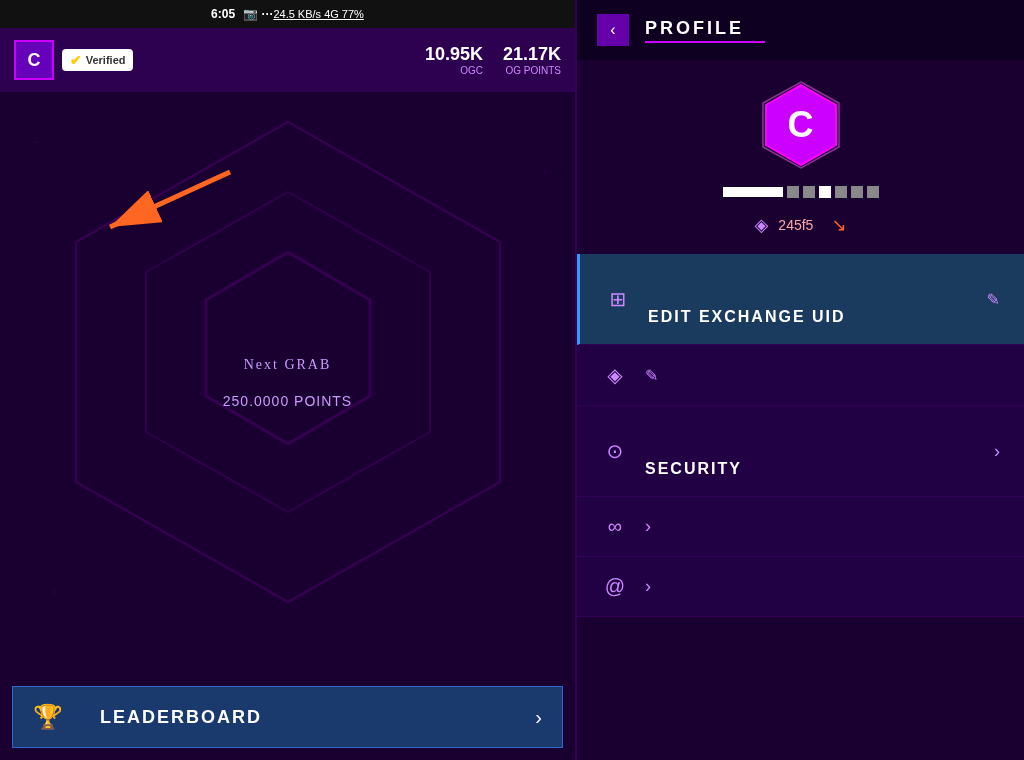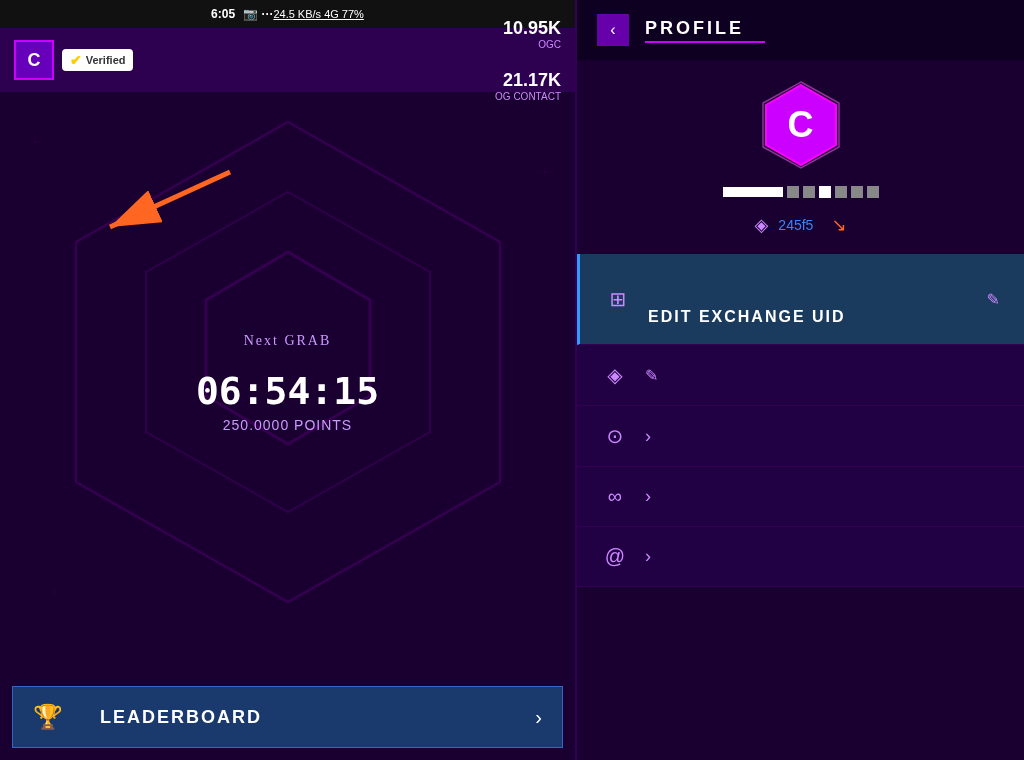--- a/index.html
+++ b/index.html
@@ -81,21 +81,20 @@
 
     .verified-check {
       color: #ffcc00;
       font-size: 14px;
     }
 
     .stats-area {
       display: flex;
       gap: 20px;
       text-align: right;
-      flex-direction: column;
     }
 
     .stat-item { color: #fff; }
     .stat-value { font-size: 18px; font-weight: bold; color: #fff; }
     .stat-label { font-size: 10px; color: #cc88ff; }
 
     
     .hex-area {
       flex: 1;
       position: relative;
@@ -242,21 +241,21 @@
 
     .wallet-row {
       display: flex;
       align-items: center;
       gap: 10px;
       padding: 0 30px;
       margin-bottom: 8px;
     }
 
     .wallet-icon { color: #cc88ff; font-size: 18px; }
-    .wallet-address { color: #3b82f6; font-size: 14px; }
+    .wallet-address { color: #fca5a5; font-size: 14px; }
 
     .menu-items {
       flex: 1;
       display: flex;
       flex-direction: column;
       gap: 0;
       padding: 0;
       overflow: hidden;
     }
 
@@ -315,21 +314,21 @@
         <span>Verified</span>
       </div>
     </div>
     <div class="stats-area">
       <div class="stat-item">
         <div class="stat-value">10.95K</div>
         <div class="stat-label">OGC</div>
       </div>
       <div class="stat-item">
         <div class="stat-value">21.17K</div>
-        <div class="stat-label">OG CONTACT</div>
+        <div class="stat-label">OG POINTS</div>
       </div>
     </div>
   </div>
 
   <div class="hex-area">
 
     <svg class="hex-bg" viewBox="0 0 575 560" xmlns="http://www.w3.org/2000/svg">
 
       <polygon points="288,30 500,150 500,390 288,510 76,390 76,150" fill="none" stroke="#cc00ff" stroke-width="2.5"></polygon>
 
@@ -349,21 +348,20 @@
       <defs>
         <marker id="arrowhead" markerWidth="10" markerHeight="7" refX="10" refY="3.5" orient="auto">
           <polygon points="0 0, 10 3.5, 0 7" fill="#ff6622"></polygon>
         </marker>
       </defs>
       <line x1="200" y1="20" x2="80" y2="75" stroke="#ff6622" stroke-width="5" marker-end="url(#arrowhead)"></line>
     </svg>
 
     <div class="hex-content">
       <div class="next-grab">Next GRAB</div>
-      <div class="timer">06:54:15</div>
       <div class="points">250.0000 POINTS</div>
     </div>
 
   </div>
 
   <div class="leaderboard-bar">
     <div class="leaderboard-left">
       <span class="leaderboard-icon">🏆</span>
       <span class="leaderboard-text">LEADERBOARD</span>
     </div>
@@ -419,20 +417,21 @@
       <span class="menu-item-edit">✎</span>
     </div>
 
     <div class="menu-item normal">
       <span class="menu-item-icon">◈</span>
       <span class="menu-item-edit">✎</span>
     </div>
 
     <div class="menu-item normal">
       <span class="menu-item-icon">⊙</span>
+      <span class="menu-item-label">SECURITY</span>
       <span class="menu-item-arrow">›</span>
     </div>
 
     <div class="menu-item normal">
       <span class="menu-item-icon">∞</span>
       <span class="menu-item-arrow">›</span>
     </div>
 
     <div class="menu-item normal">
       <span class="menu-item-icon">@</span>

